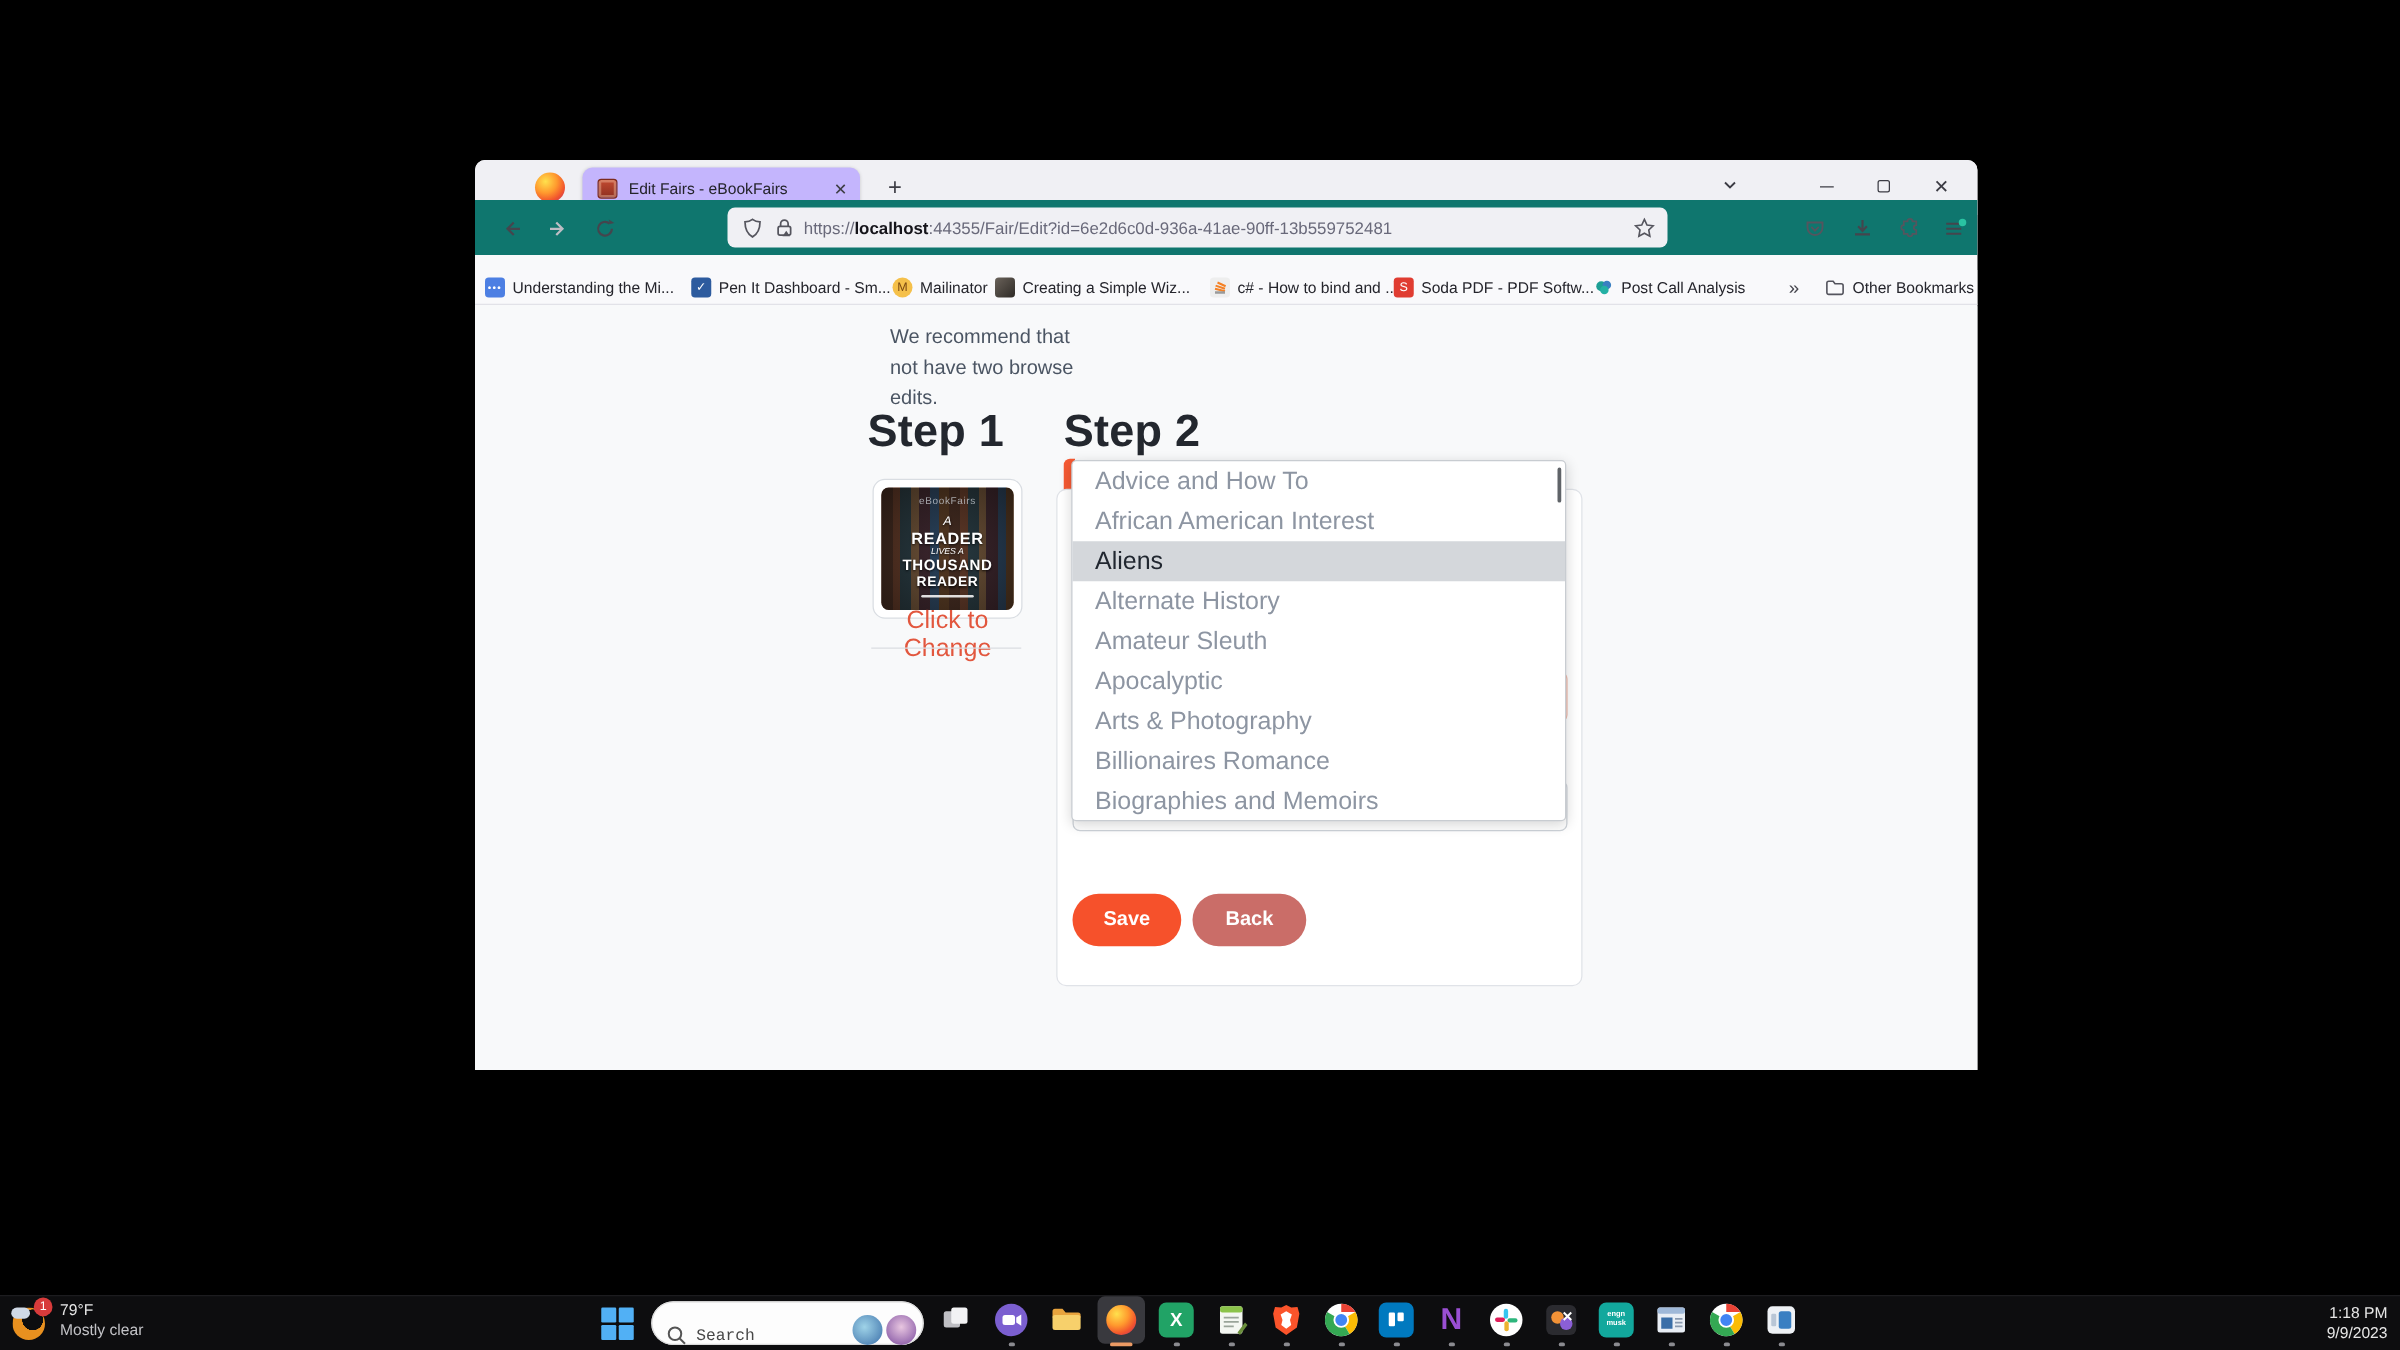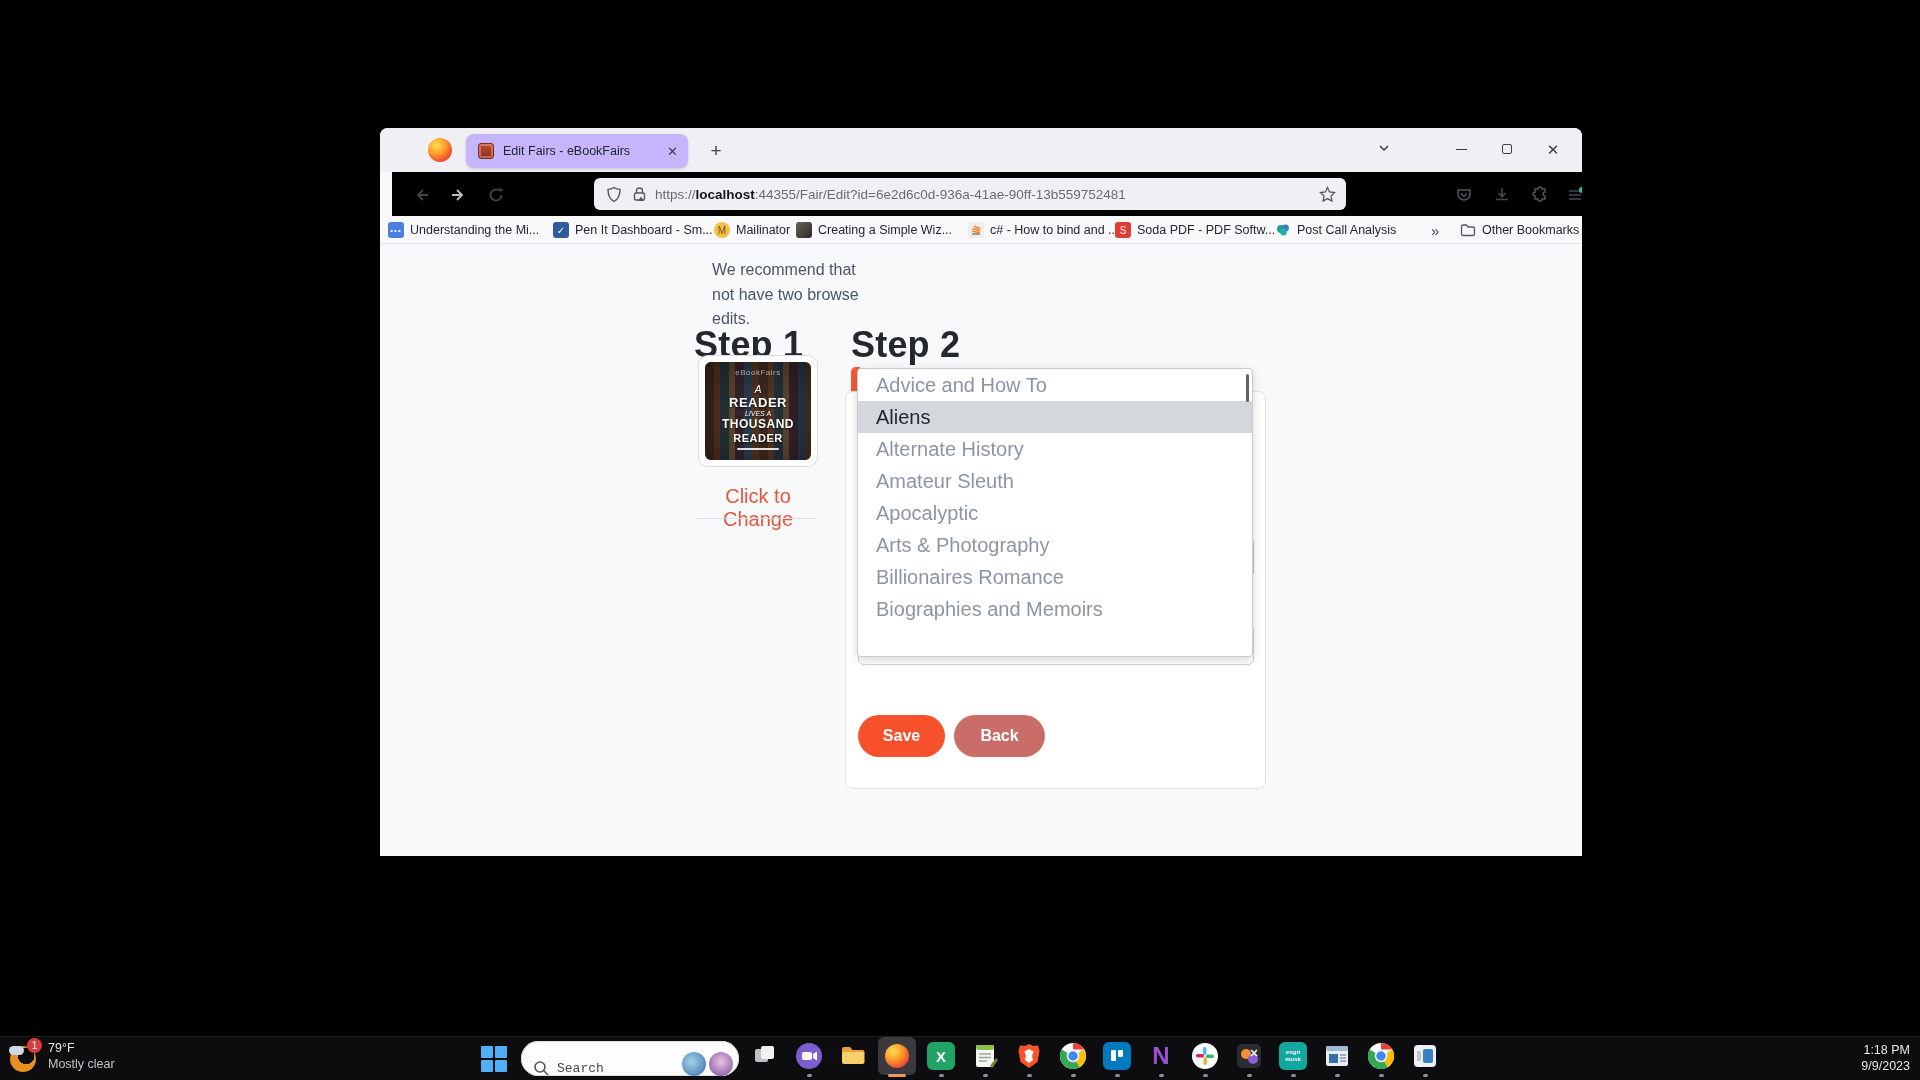--- a/index.html
+++ b/index.html
@@ -26,21 +26,21 @@
   .newtab { position:absolute; left:322px; top:9px; width:28px; height:28px; border-radius:4px;
             font-size:19px; color:#3e3e46; text-align:center; line-height:27px; }
   .tablist-chv { position:absolute; left:996px; top:12px; }
   .wctl { position:absolute; top:0; width:46px; height:42px; display:flex; align-items:center; justify-content:center; }
   .wctl.min { left:1058px; } .wctl.max { left:1104px; } .wctl.cls { left:1150px; }
   .glyph-min { width:11px; height:0; border-top:1.4px solid #3c3c44; }
   .glyph-max { width:10px; height:10px; border:1.4px solid #3c3c44; border-radius:2px; }
   .glyph-cls { font-size:15px; color:#3c3c44; line-height:1; }
 
   
-  .toolbar { position:absolute; left:0; top:44px; width:100%; height:44px; background:#000000;margin-left:12px; }
+  .toolbar { position:absolute; left:0; top:32px; width:100%; height:44px; background:#0f766e; }
   .navbtn { position:absolute; top:9px; width:28px; height:28px; display:flex; align-items:center; justify-content:center; border-radius:4px; }
   .urlbar { position:absolute; left:202px; top:6px; width:752px; height:32px; background:#f0f0f4;
             border-radius:6px; display:flex; align-items:center; }
   .url-text { font-size:13.5px; color:#69697a; margin-left:8px; white-space:nowrap; }
   .url-text b { color:#15141a; font-weight:bold; }
   .url-star { margin-left:auto; margin-right:10px; display:flex; }
   .tb-right { position:absolute; top:9px; width:28px; height:28px; display:flex; align-items:center; justify-content:center; }
 
   
   .bmbar { position:absolute; left:0; top:88px; width:100%; height:28px; background:#f9f9fb;
@@ -51,21 +51,21 @@
          font-size:10px; color:#fff; flex:0 0 16px; }
 
   
   .content { position:absolute; left:0; top:117px; width:100%; height:611px; background:#f8f9fa; }
   .intro { position:absolute; left:332px; top:13px; font-size:16px; line-height:24.5px; color:#4b5563; }
   .step-h { position:absolute; top:79px; font-size:36px; font-weight:bold; color:#23272e; letter-spacing:.2px; }
   .step1 { left:314px; } .step2 { left:471px; }
   .orange-sliver { position:absolute; left:471px; top:122px; width:9px; height:40px; background:#f65a33;
                    border-radius:5px 0 0 5px; }
 
-  .coverbox { position:absolute; left:318px; top:110px; width:120px; height:112px; background:#fff;
+  .coverbox { position:absolute; left:318px; top:138px; width:120px; height:112px; background:#fff;
               border:1px solid #d9dde2; border-radius:10px; padding:6px; }
   .cover { position:relative; width:100%; height:100%; border-radius:6px; overflow:hidden;
            background:repeating-linear-gradient(90deg,#54382c 0 9px,#7a4a35 9px 15px,#2e4a56 15px 24px,#8a6a4a 24px 30px,#49303c 30px 39px,#31567a 39px 46px,#6b4a2e 46px 54px); }
   .cover::before { content:""; position:absolute; inset:0;
                    background:radial-gradient(circle at 50% 55%, rgba(20,10,5,.25), rgba(10,5,2,.62)); }
   .cover-wm { position:absolute; top:6px; width:100%; text-align:center; font-size:8px; color:#cdd2d8;
               opacity:.75; letter-spacing:.5px; }
   .cover-t { position:absolute; top:22px; width:100%; text-align:center; color:#fff;
              text-shadow:0 1px 2px rgba(0,0,0,.8); line-height:1.15; }
   .ct-a { font-size:10px; font-style:italic; }
@@ -313,20 +313,21 @@
             <div class="ct-big" style="font-size:11px">READER</div>
           </div>
           <div class="cover-rule"></div>
         </div>
       </div>
       <div class="clickchange">Click to Change</div>
       <div class="left-hr"></div>
 
       <div class="dd">
         <div class="dd-item">Advice and How To</div>
+        <div class="dd-item">African American Interest</div>
         <div class="dd-item selected">Aliens</div>
         <div class="dd-item">Alternate History</div>
         <div class="dd-item">Amateur Sleuth</div>
         <div class="dd-item">Apocalyptic</div>
         <div class="dd-item">Arts &amp; Photography</div>
         <div class="dd-item">Billionaires Romance</div>
         <div class="dd-item">Biographies and Memoirs</div>
         <div class="dd-thumb"></div>
       </div>
 

